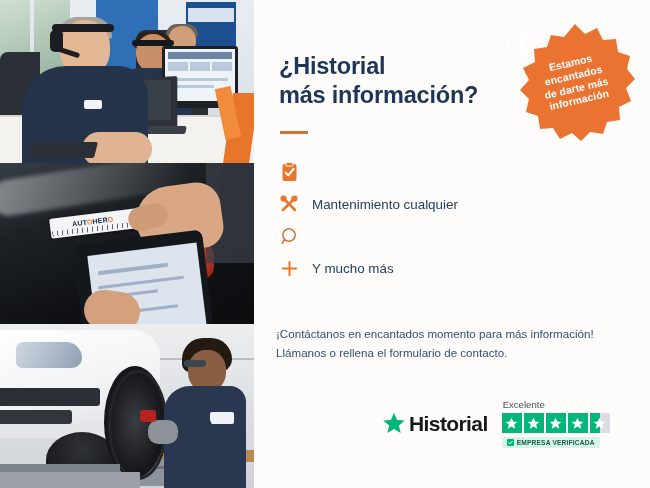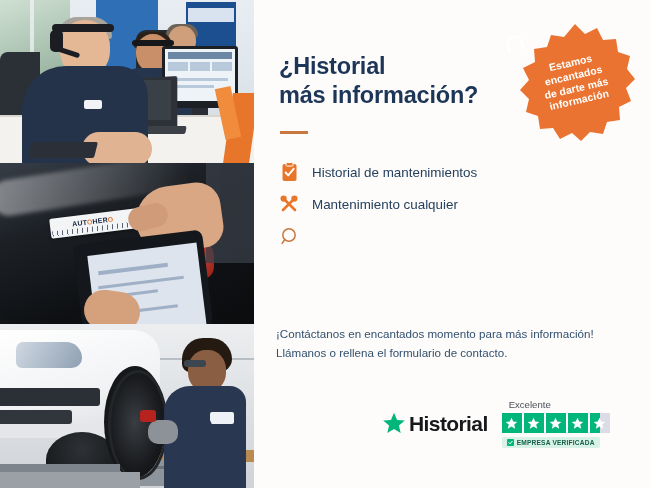--- a/index.html
+++ b/index.html
@@ -143,21 +143,21 @@
     align-items:center;justify-content:center;transform:rotate(-13deg);}
   .badge .headset{margin-bottom:1px;}
   .badge .btxt{color:#fff;font-size:10.4px;font-weight:bold;line-height:1.23;text-align:center;
     letter-spacing:.1px;width:96px;}
 
   
   .tp{position:absolute;left:128px;bottom:40px;display:flex;align-items:center;}
   .tp .logo{display:flex;align-items:center;margin-right:14px;}
   .tp .logo .name{font-size:21px;font-weight:bold;color:#17181b;letter-spacing:-.6px;margin-left:3px;}
   .tp .rt{display:flex;flex-direction:column;align-items:flex-start;}
-  .tp .exc{font-size:9.6px;color:#4a4f57;margin-bottom:3px;margin-left:7px;}
+  .tp .exc{font-size:9.6px;color:#4a4f57;margin-bottom:3px;margin-left:1px;}
   .tp .stars{display:flex;gap:2px;}
   .tp .st{width:20px;height:20px;background:#00b67a;display:flex;align-items:center;justify-content:center;}
   .tp .st.half{background:linear-gradient(90deg,#00b67a 0 50%,#dcdce6 50% 100%);}
   .tp .verified{margin-top:4px;background:#d9f2e7;border-radius:2px;padding:2px 5px;
     display:flex;align-items:center;gap:3px;}
   .tp .verified .vt{font-size:6.6px;font-weight:bold;color:#14604a;letter-spacing:.2px;}
   .tp .verified .vbox{width:7px;height:7px;background:#00b67a;border-radius:1px;
     display:flex;align-items:center;justify-content:center;}
 </style>
 </head>
@@ -299,21 +299,20 @@
     <div class="features">
 
       <div class="feature">
         <span class="ico">
           <svg width="17" height="20" viewBox="0 0 17 20">
             <rect x="1.5" y="2" width="14" height="17" rx="2" fill="#e8762a"></rect>
             <rect x="5" y="0.5" width="7" height="3.6" rx="1.2" fill="#e8762a" stroke="#fdfcfa" stroke-width="1"></rect>
             <path d="M4.6 10.5 L7.2 13.4 L12.6 6.8" fill="none" stroke="#ffffff" stroke-width="1.9" stroke-linecap="round" stroke-linejoin="round"></path>
           </svg>
         </span>
-        <span class="lbl">Historial de mantenimientos</span>
       </div>
 
       <div class="feature">
         <span class="ico">
           <svg width="20" height="20" viewBox="0 0 20 20">
             <g stroke="#e8762a" stroke-width="2.6" stroke-linecap="round">
               <path d="M4 4 L16 16"></path>
               <path d="M16 4 L4 16"></path>
             </g>
             <circle cx="4.6" cy="4.6" r="2.1" fill="none" stroke="#e8762a" stroke-width="2"></circle>
@@ -326,20 +325,31 @@
       <div class="feature">
         <span class="ico">
           <svg width="19" height="19" viewBox="0 0 19 19">
             <circle cx="9" cy="8" r="6.2" fill="none" stroke="#c9773f" stroke-width="1.5"></circle>
             <path d="M4.6 12.6 L2.2 16.4" stroke="#c9773f" stroke-width="1.6" stroke-linecap="round"></path>
           </svg>
         </span>
       </div>
 
 
+      <div class="feature">
+        <span class="ico">
+          <svg width="19" height="19" viewBox="0 0 19 19">
+            <g stroke="#e8762a" stroke-width="2" stroke-linecap="round">
+              <path d="M9.5 3 V16"></path>
+              <path d="M3 9.5 H16"></path>
+            </g>
+          </svg>
+        </span>
+        <span class="lbl">Y mucho más</span>
+      </div>
 
     </div>
 
     <div class="contact">
       <div>¡Contáctanos en encantados momento para más información!</div>
       <div>Llámanos o rellena el formulario de contacto.</div>
     </div>
 
     <div class="tp">
       <div class="logo">

